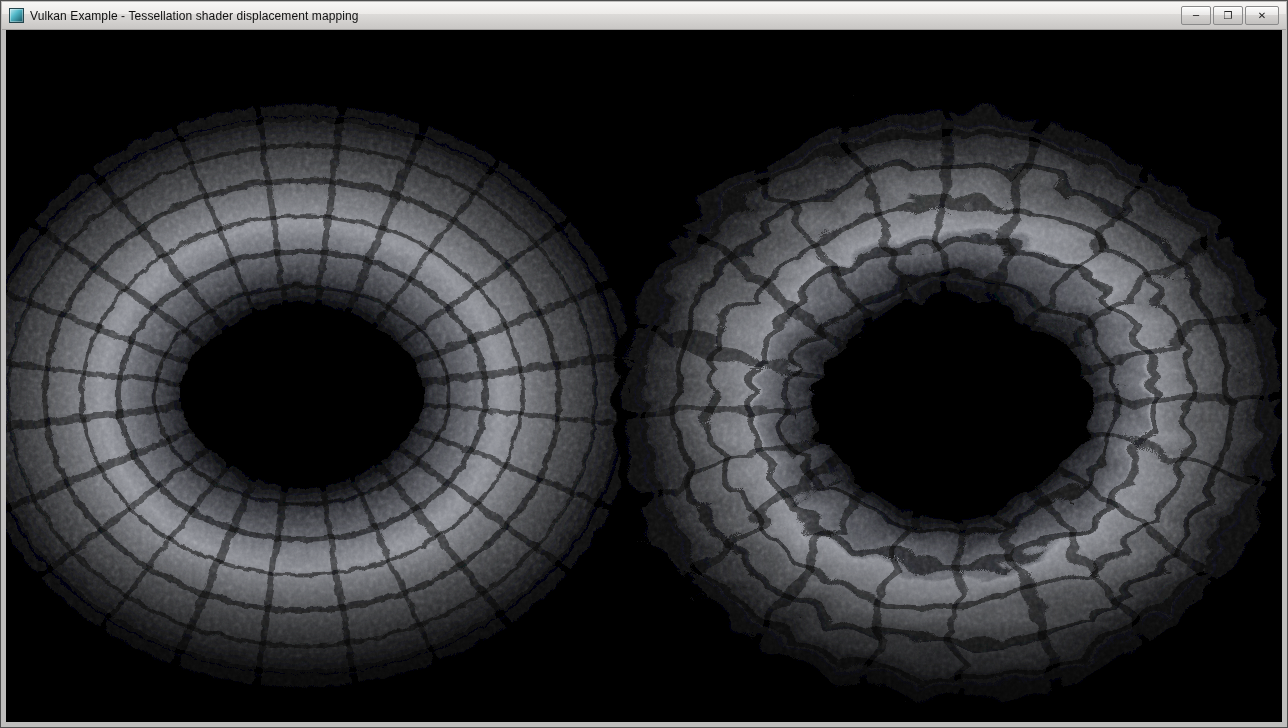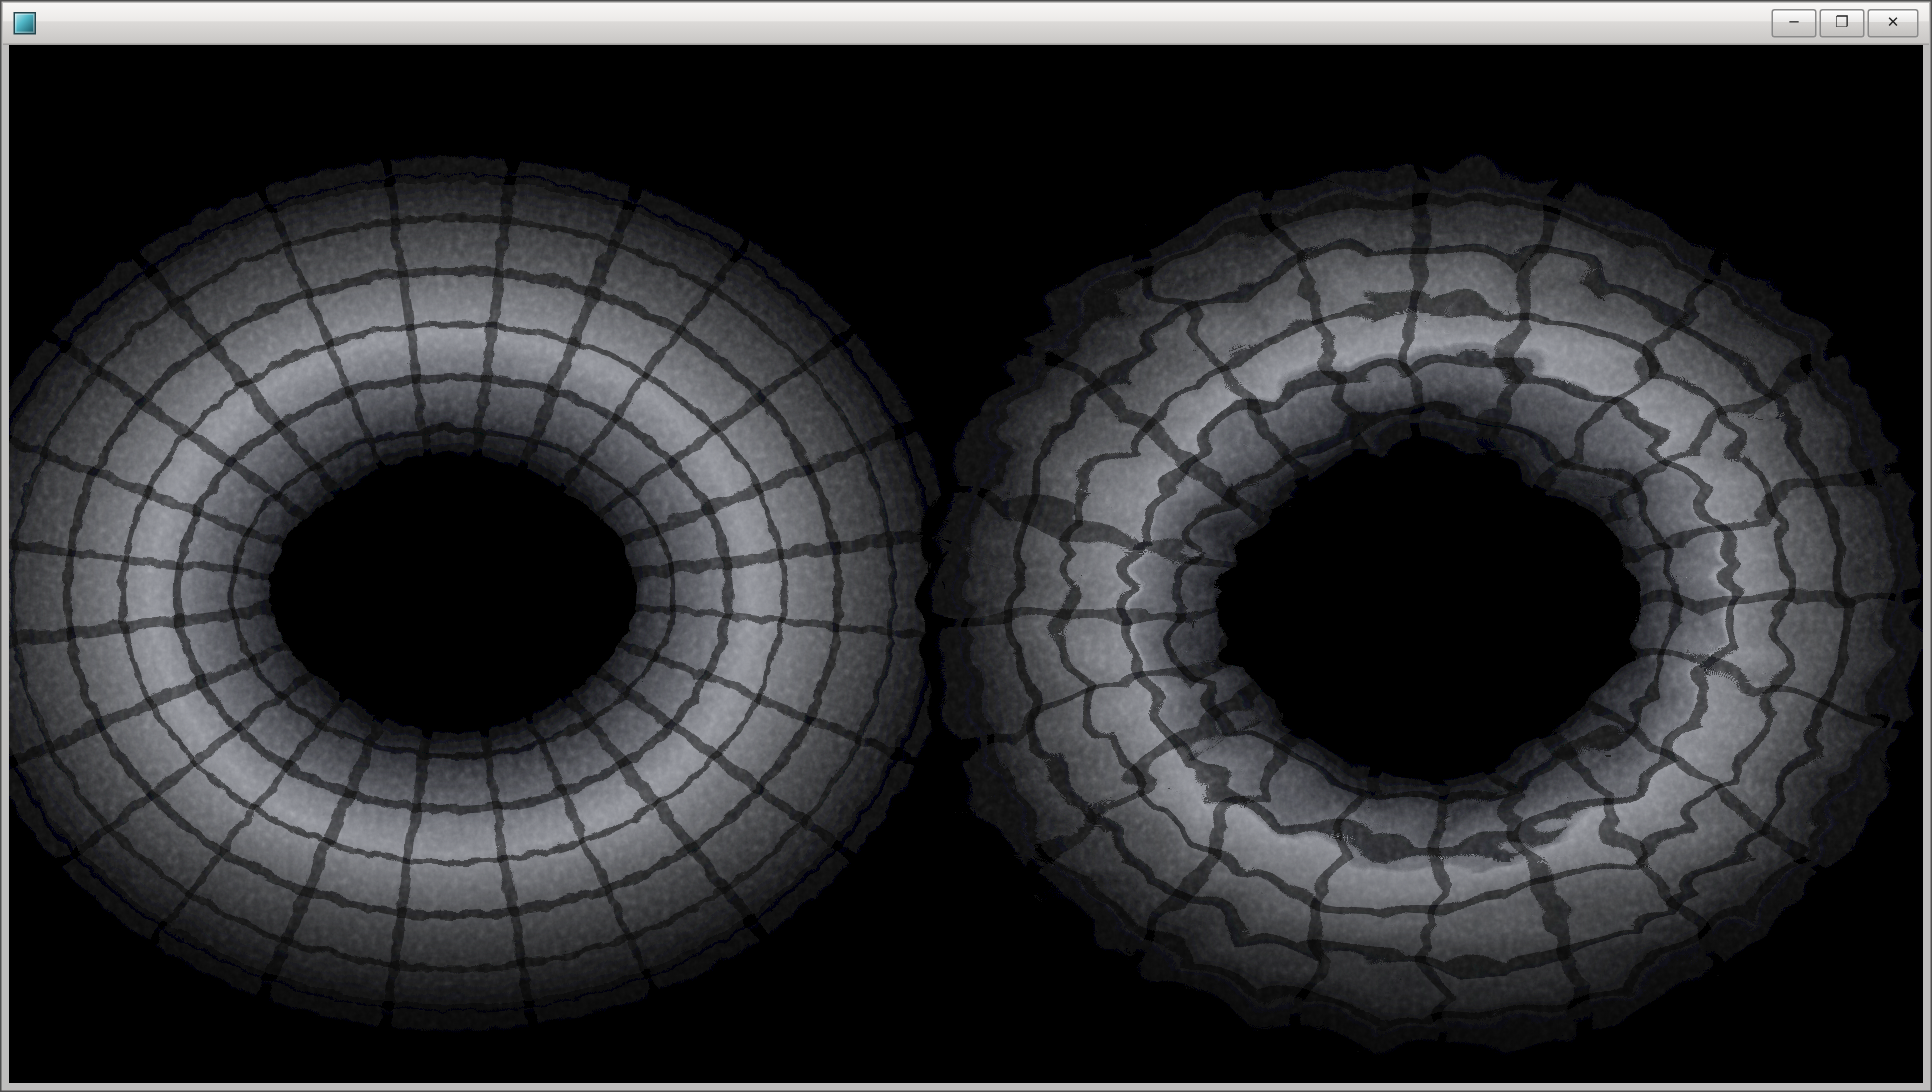--- a/index.html
+++ b/index.html
@@ -20,20 +20,21 @@
   .winbtn.close{width:34px}
   .client{position:absolute;top:29px;left:5px;right:5px;bottom:5px;background:#000;overflow:hidden}
   .client svg{display:block;width:100%;height:100%}
 </style>
 </head>
 <body>
 
 <div class="window">
   <div class="titlebar">
     <span class="app-icon"></span>
+    <span class="title-text">Vulkan Example - Tessellation shader displacement mapping</span>
     <div class="winbtns">
       <button class="winbtn">─</button>
       <button class="winbtn">❐</button>
       <button class="winbtn close">✕</button>
     </div>
   </div>
   <div class="client">
     <svg id="scene-svg" viewBox="0 0 1278 694" preserveAspectRatio="none">
         <defs>
           <filter id="grain" x="0" y="0" width="100%" height="100%">

